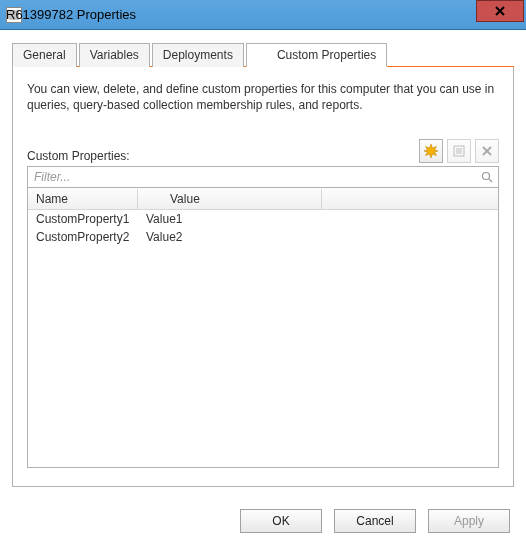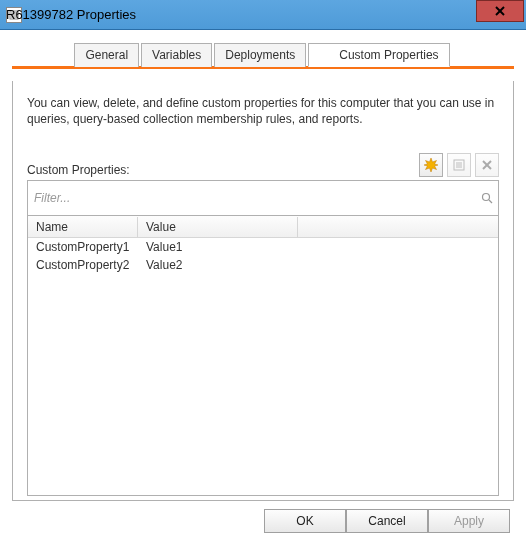--- a/index.html
+++ b/index.html
@@ -49,23 +49,22 @@
   }
   .closebtn svg { width:10px;height:10px; stroke:#000; stroke-width:2; }
   .client {
     padding: 12px 12px 8px 12px;
     height: calc(545px - 30px);
     background: #fff;
     position:relative;
   }
   .tabs {
     display: flex;
-    border-bottom: 3px solid #f97316;
-    margin-bottom:12px;
-    justify-content:center;
+    border-bottom: 1px solid #f97316;
+    margin-bottom:0;
   }
   .tab {
     padding: 4px 10px;
     border: 1px solid #b0b0b0;
     border-bottom: none;
     background: #f4f4f4;
     margin-right: 2px;
     position: relative;
     top: 1px;
     font-size: 12px;
@@ -100,21 +99,21 @@
   .iconbtn {
     width: 24px; height: 24px;
     border: 1px solid #b0b0b0;
     background: linear-gradient(#fdfdfd,#ececec);
     display:flex;align-items:center;justify-content:center;
   }
   .iconbtn.disabled { opacity:0.55; }
   .filterbox {
     display:flex;
     border: 1px solid #b0b0b0;
-    height: 36px;
+    height: 22px;
     align-items:center;
     background:#fff;
   }
   .filterbox input {
     flex:1;
     border:none;
     outline:none;
     font: inherit;
     padding: 2px 6px;
     color:#888;
@@ -132,20 +131,21 @@
     height: 280px;
     background:#fff;
     overflow:hidden;
   }
   .lv-header {
     display:flex;
     background: linear-gradient(#fdfdfd,#f0f0f0);
     border-bottom: 1px solid #d6d6d6;
     height: 22px;
     align-items:flex-end;
+    gap:24px;
   }
   .lv-col {
     padding: 3px 8px;
     border-right: 1px solid #d6d6d6;
     font-size:12px;
     color:#333;
   }
   .col-name { width: 110px; }
   .col-value { width: 160px; }
   .col-rest { flex:1; border-right:none; }
@@ -157,21 +157,21 @@
   .lv-cell {
     padding: 1px 8px;
     font-size:12px;
     color:#333;
   }
   .btnrow {
     position:absolute;
     bottom: 12px;
     right: 16px;
     display:flex;
-    gap: 0;
+    gap: 12px;
   }
   .btn {
     width: 82px;
     height: 24px;
     border: 1px solid #a0a0a0;
     background: linear-gradient(#fdfdfd,#e8e8e8);
     font: inherit;
     color:#222;
   }
   .btn.disabled { color:#9a9a9a; }

